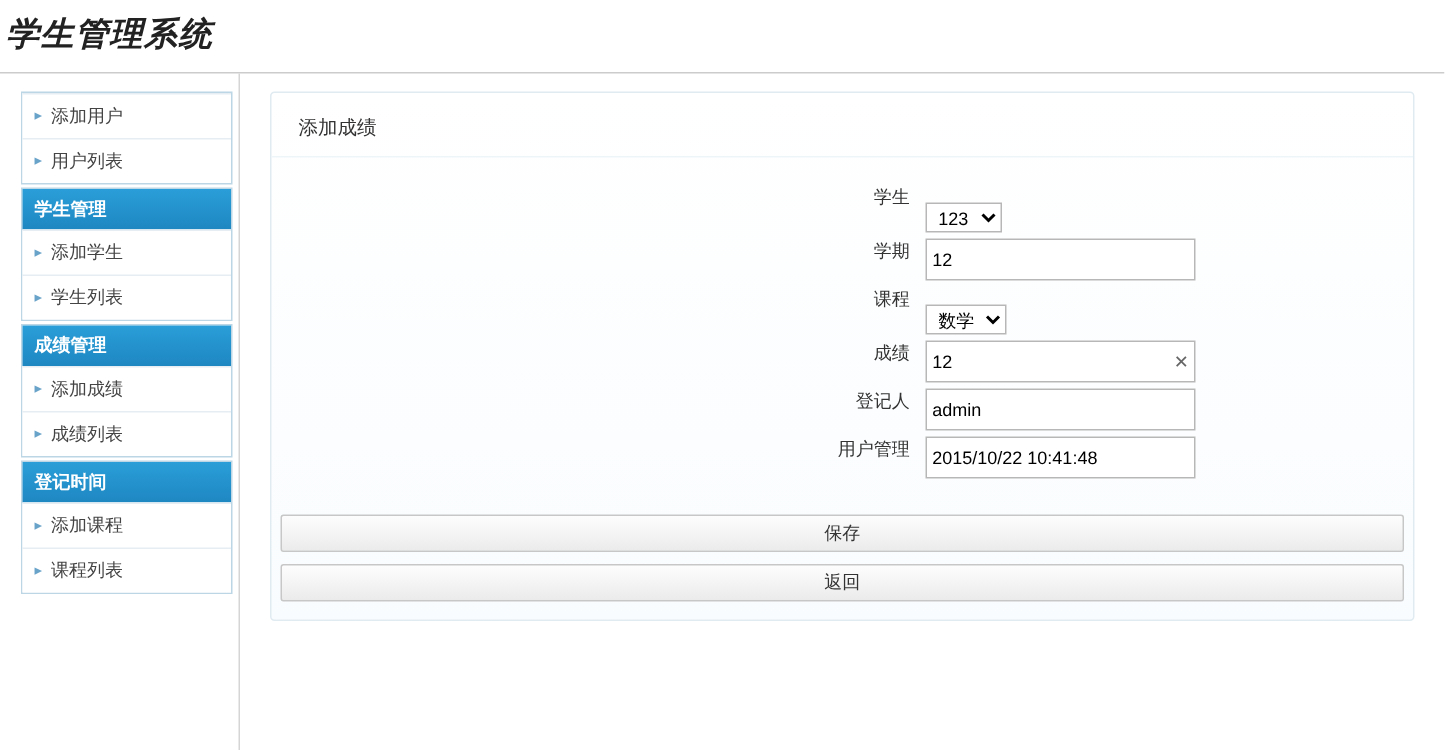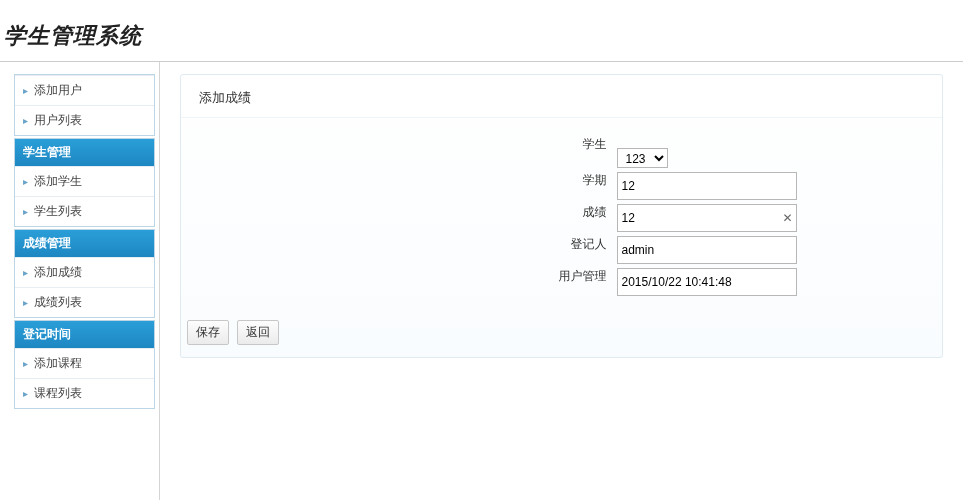--- a/index.html
+++ b/index.html
@@ -5,21 +5,20 @@
     * { box-sizing: border-box; margin: 0; padding: 0; }
     body {
       font-family: "Microsoft YaHei", Arial, sans-serif;
       font-size: 13px;
       background: #ffffff;
       color: #333;
     }
     .header {
       padding: 8px 4px 10px 4px;
       border-bottom: 1px solid #ccc;
-      margin-top: 13px;
     }
     .header h1 {
       font-size: 22px;
       font-weight: bold;
       font-style: italic;
       color: #222;
       letter-spacing: 1px;
     }
     .layout {
       display: flex;
@@ -117,20 +116,21 @@
       transform: translateY(-50%);
       color: #666;
       font-size: 12px;
       cursor: pointer;
       user-select: none;
     }
     .panel-footer {
       padding: 8px 6px 12px 6px;
       display: flex;
       gap: 8px;
+      flex-direction: column;
     }
     .btn {
       background: linear-gradient(#fdfdfd, #ebebeb);
       border: 1px solid #c7c7c7;
       padding: 3px 8px;
       font-size: 12px;
       color: #333;
       cursor: pointer;
       border-radius: 2px;
       font-family: inherit;
@@ -210,20 +210,28 @@
           </div>
         </div>
 
         <div class="form-row">
           <div class="form-label">学期</div>
           <div class="form-control">
             <input type="text" value="12" style="">
           </div>
         </div>
 
+        <div class="form-row">
+          <div class="form-label">课程</div>
+          <div class="form-control">
+            <select>
+              <option>数学</option>
+            </select>
+          </div>
+        </div>
 
         <div class="form-row">
           <div class="form-label">成绩</div>
           <div class="form-control">
             <span class="input-clear-wrap">
               <input type="text" value="12" style="">
               <span class="input-clear">✕</span>
             </span>
           </div>
         </div>

